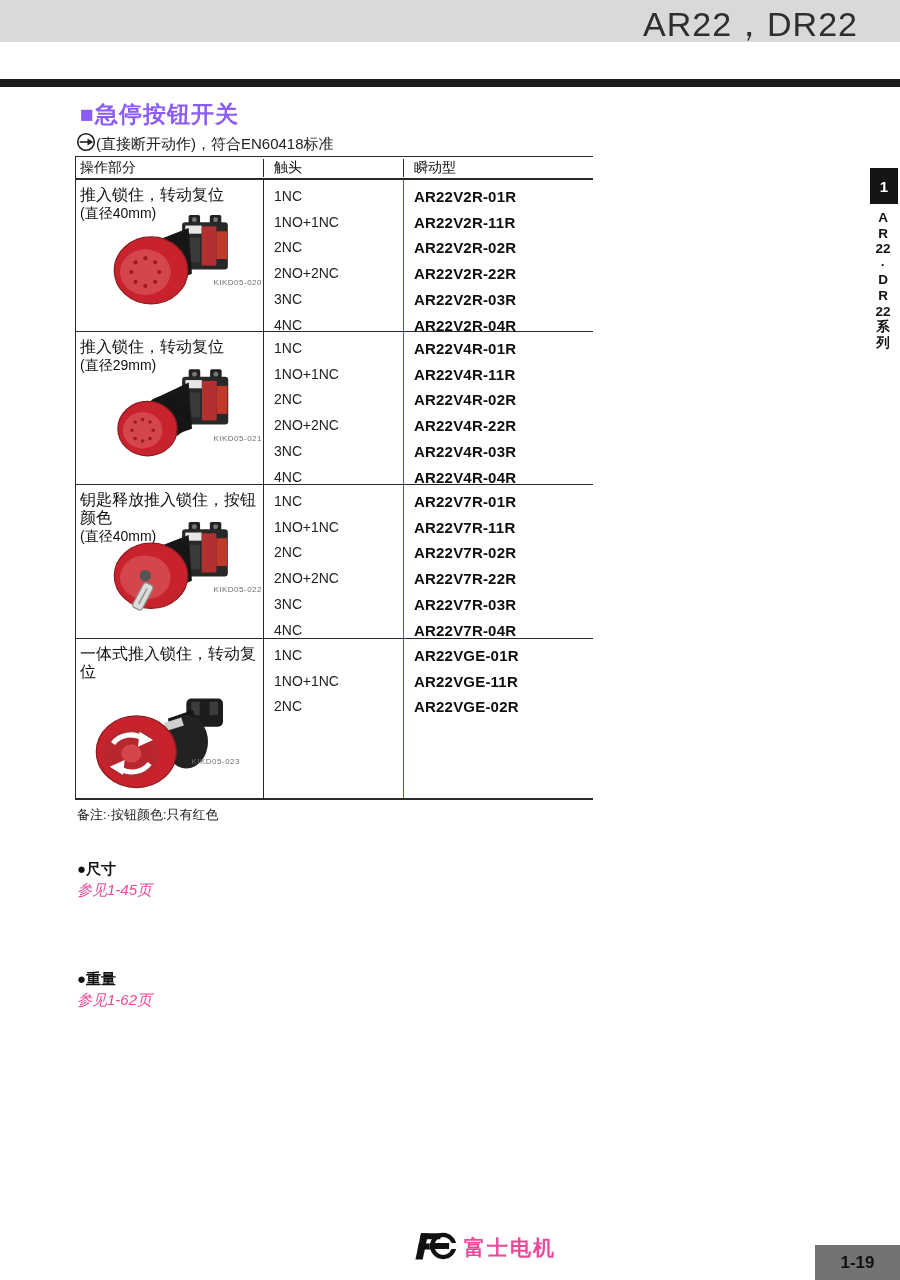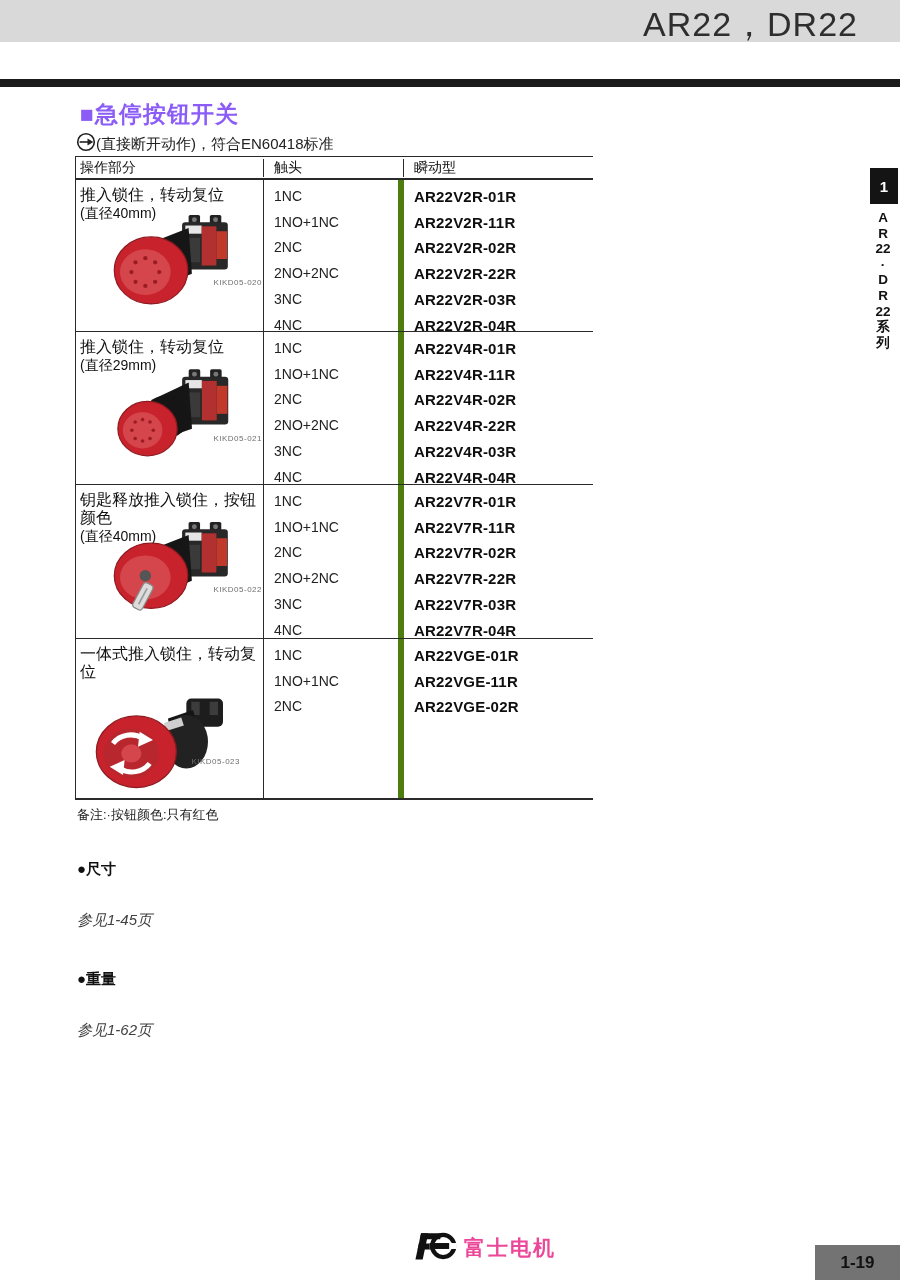--- a/index.html
+++ b/index.html
@@ -16,36 +16,36 @@
   .sec-title { position:absolute; left:80px; top:99px; font-size:23px; font-weight:bold; color:#8b5cf6; letter-spacing:1px; }
   .symbol-line { position:absolute; left:76px; top:132px; display:flex; align-items:center; }
   .symbol-line .txt { font-size:15px; color:#222; }
 
   
   .tbl { position:absolute; left:75px; top:156px; width:518px; border-top:1px solid #2a2a2a; border-left:1px solid #2a2a2a; }
   .thead { display:flex; height:23px; border-bottom:2px solid #2a2a2a; align-items:center; }
   .trow { display:flex; border-bottom:1px solid #2a2a2a; }
   .trow:last-child { border-bottom:2px solid #2a2a2a; }
   .c1 { width:188px; border-right:1px solid #2a2a2a; position:relative; padding:6px 4px 0 4px; }
-  .c2 { width:140px; border-right:6px solid #4d7c0f; padding:4px 0 0 10px; }
+  .c2 { width:140px; border-right:1px solid #4d7c0f; padding:4px 0 0 10px; }
   .c3 { width:189px; padding:4px 0 0 10px; }
   .thead .c1,.thead .c2,.thead .c3 { padding-top:0; font-size:14px; color:#111; border-right:1px solid #2a2a2a; }
   .thead .c3 { border-right:none; }
   .rtitle { font-size:16px; color:#111; line-height:18px; }
   .rsub { font-size:14px; color:#111; line-height:18px; }
   .cline { font-size:14px; color:#222; line-height:25.7px; }
   .mline { font-size:15px; font-weight:bold; color:#0e0e0e; line-height:25.7px; letter-spacing:0.2px; }
   .photo { position:absolute; width:150px; height:100px; }
   .photo svg { display:block; }
   .photo .cap { position:absolute; right:-4px; top:68px; font-size:8px; color:#6e6e6e; letter-spacing:0.5px; }
 
   
   .note { position:absolute; left:77px; top:806px; font-size:13px; color:#222; }
   .blk-label { position:absolute; left:77px; font-size:15px; font-weight:bold; color:#111; }
-  .blk-ref { position:absolute; left:77px; font-size:15px; font-style:italic; color:#404040;margin-top:30px; }
+  .blk-ref { position:absolute; left:77px; font-size:15px; font-style:italic; color:#ec4899; }
 
   
   .side-tab { position:absolute; left:870px; top:168px; width:28px; height:36px; background:#141414;
               color:#fff; font-size:15px; font-weight:bold; display:flex; align-items:center; justify-content:center; }
   .side-series { position:absolute; left:868px; top:210px; width:30px; text-align:center; }
   .side-series div { font-size:13.5px; font-weight:bold; color:#111; line-height:15.6px; }
 
   
   .footer-logo { position:absolute; left:408px; top:1229px; display:flex; align-items:center; gap:6px; }
   .brand-text { font-size:21px; font-weight:bold; color:#ec4899; letter-spacing:2px; }

